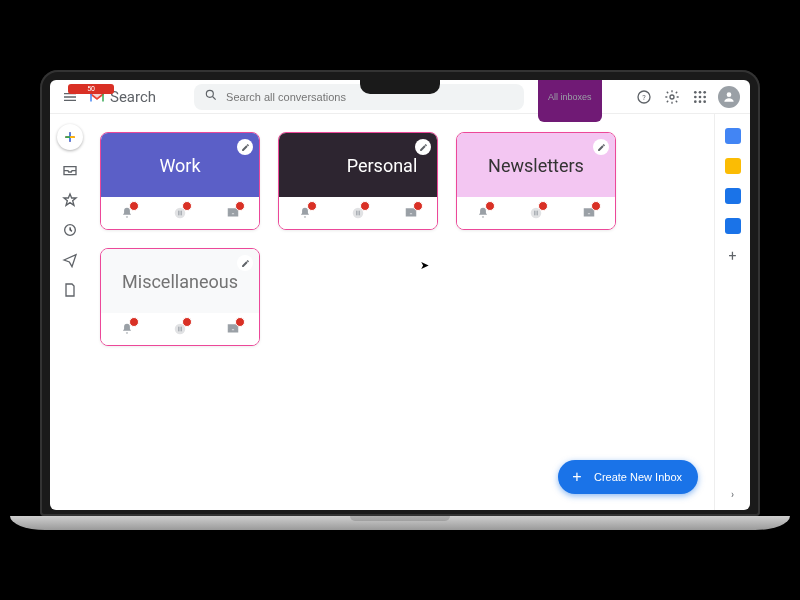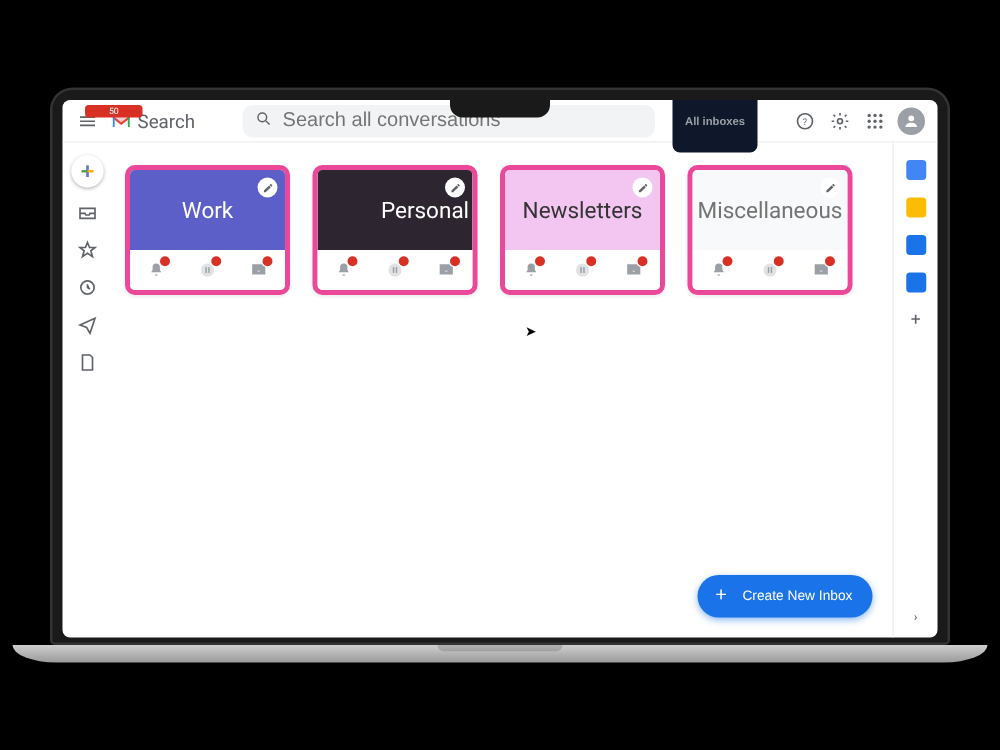--- a/index.html
+++ b/index.html
@@ -98,31 +98,30 @@
     background: #f1f3f4;
     border-radius: 8px;
     height: 26px;
     padding: 0 10px;
     gap: 8px;
     max-width: 330px;
     margin-left: 30px;
   }
   .search-bar input {
     border: none; background: transparent; outline: none;
-    font-size: 16px; color:#5f6368; width:100%;
+    font-size: 11px; color:#5f6368; width:100%;
   }
   .pill-btn {
-    background:#0f172a;
+    background:#701a75;
     color:#9aa0a6;
     font-size:9px;
     padding: 20px 10px;
     border-radius: 6px;
     border:none;
     margin-left: 6px;
-    font-weight: bold;
   }
   .hdr-right {
     margin-left: auto;
     display:flex; align-items:center; gap:8px;
   }
   .avatar {
     width:22px; height:22px; border-radius:50%;
     background:#9aa0a6;
     display:flex; align-items:center; justify-content:center;
   }
@@ -153,23 +152,23 @@
   .main {
     flex:1;
     padding: 18px 10px;
     position:relative;
   }
 
   .cards {
     display:flex; flex-wrap:wrap; gap:18px;
   }
   .card {
-    width: 132px;
+    width: 160px;
     border-radius: 8px;
-    border: 4px solid #ec4899;
+    border: 1px solid #ec4899;
     overflow: hidden;
     background:#fff;
     box-shadow: 0 1px 3px rgba(0,0,0,.08);
     position:relative;
   }
   .card-hdr {
     height: 64px;
     display:flex; align-items:center; justify-content:center;
     font-size: 18px;
     position:relative;

